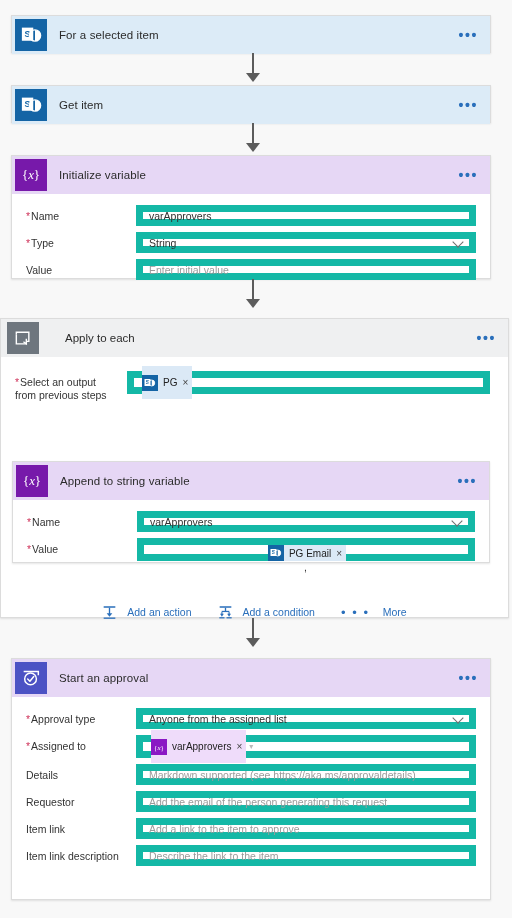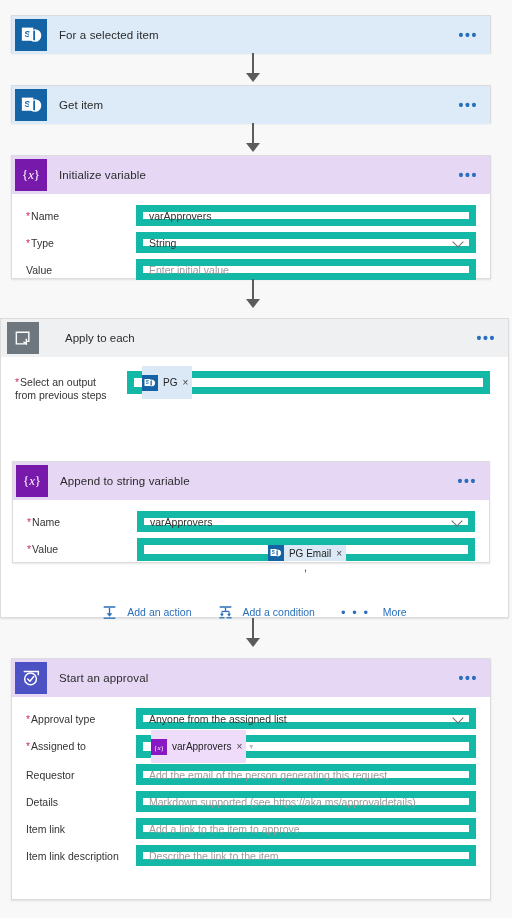--- a/index.html
+++ b/index.html
@@ -421,34 +421,34 @@
               </svg>
             </span>
             <span>varApprovers</span>
             <span class="tok-x">×</span>
           </span>
           <span class="caret-tiny">▾</span>
         </div>
       </div>
 
       <div class="row">
+        <div class="lbl"><span>Details</span></div>
+        <div class="fld ph">
+          <span>Markdown supported (see https://aka.ms/approvaldetails)</span>
+        </div>
+      </div>
+
+      <div class="row">
         <div class="lbl"><span>Requestor</span></div>
         <div class="fld ph">
           <span>Add the email of the person generating this request</span>
         </div>
       </div>
 
       <div class="row">
-        <div class="lbl"><span>Details</span></div>
-        <div class="fld ph">
-          <span>Markdown supported (see https://aka.ms/approvaldetails)</span>
-        </div>
-      </div>
-
-      <div class="row">
         <div class="lbl"><span>Item link</span></div>
         <div class="fld ph">
           <span>Add a link to the item to approve</span>
         </div>
       </div>
 
       <div class="row">
         <div class="lbl"><span>Item link description</span></div>
         <div class="fld ph">
           <span>Describe the link to the item</span>

